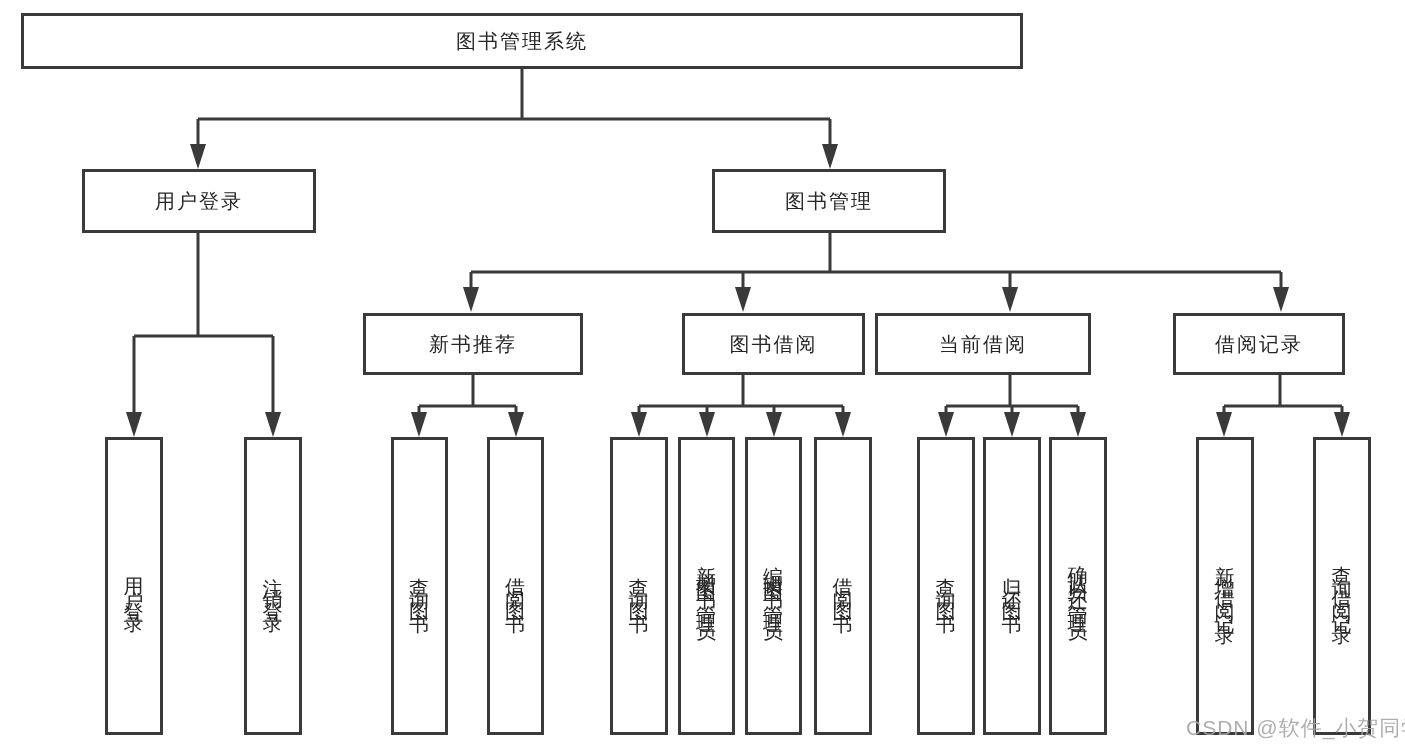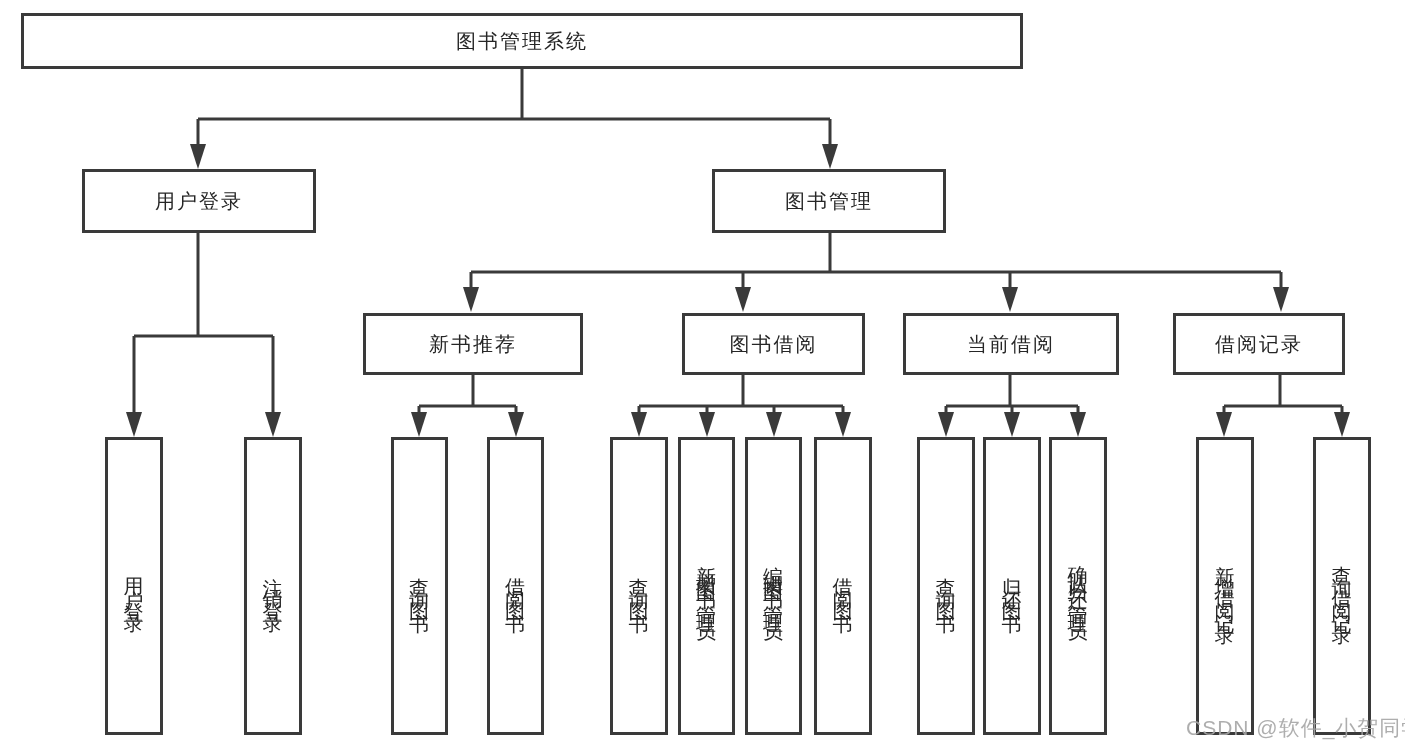--- a/index.html
+++ b/index.html
@@ -115,21 +115,21 @@
   <div class="hbox" style="left:712px;top:169px;width:234px;height:64px;justify-content:center;">
     <span>图书管理</span>
   </div>
 
   <div class="hbox" style="left:363px;top:313px;width:220px;height:62px;">
     <span>新书推荐</span>
   </div>
   <div class="hbox" style="left:634px;top:313px;width:183px;height:62px;margin-left:48px;">
     <span>图书借阅</span>
   </div>
-  <div class="hbox" style="left:903px;top:313px;width:216px;height:62px;">
+  <div class="hbox" style="left:875px;top:313px;width:216px;height:62px;">
     <span>当前借阅</span>
   </div>
   <div class="hbox" style="left:1173px;top:313px;width:172px;height:62px;">
     <span>借阅记录</span>
   </div>
 
   <div class="vbox" style="left:105px;width:58px;">
     <span>用户登录</span>
   </div>
   <div class="vbox" style="left:244px;width:58px;">

